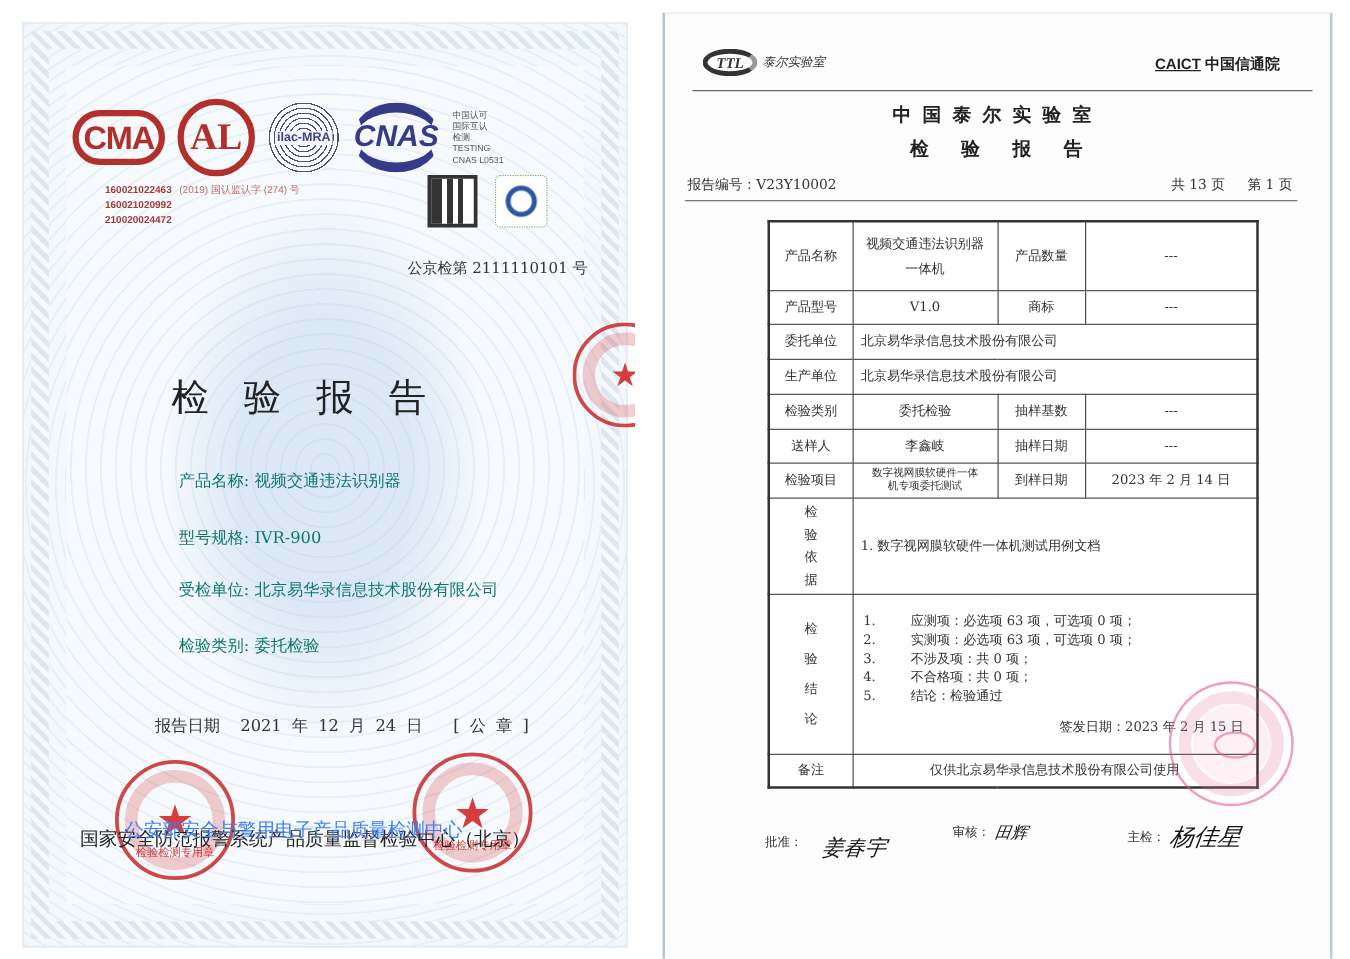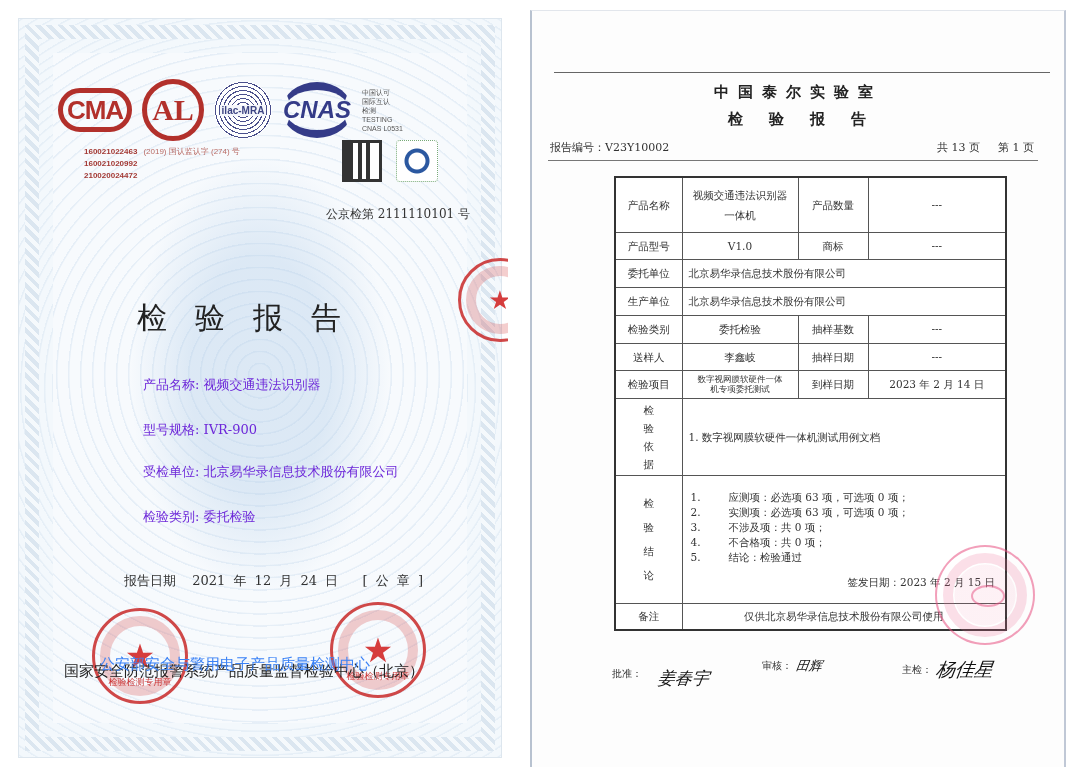--- a/index.html
+++ b/index.html
@@ -60,21 +60,21 @@
     background:
       linear-gradient(90deg, #333 0 25%, transparent 25% 38%, #333 38% 50%, transparent 50% 62%, #333 62% 75%, transparent 75%),
       #fff;
     border: 3px solid #333;
   }
   .qr.q1 { left: 342px; }
   .qr.q2 { left: 396px; width: 42px; border: 1px dotted #7a7; background: radial-gradient(circle, #fff 0 8px, #2b58a0 9px 12px, #fff 13px); border-radius: 4px; }
   .cert-no { position: absolute; left: 326px; top: 206px; font-size: 12px; color: #333; }
 
   .cert-title { position: absolute; left: 137px; top: 298px; font-size: 30px; letter-spacing: 28px; color: #222; }
-  .cert-field { position: absolute; left: 143px; font-size: 13px; color: #6d28d9; }
+  .cert-field { position: absolute; left: 143px; font-size: 13px; color: #0f766e; }
   .cert-date { position: absolute; left: 124px; top: 572px; font-size: 13px; color: #333; word-spacing: 4px; }
   .cert-org1 { position: absolute; left: 64px; top: 626px; font-size: 15px; color: #222; margin-top: 36px; }
   .cert-org2 { position: absolute; left: 100px; top: 655px; font-size: 15px; color: #3b82f6; }
 
   .seal {
     position: absolute; border-radius: 50%; border: 3px solid rgba(200,40,40,0.85);
     display: flex; align-items: center; justify-content: center;
     color: rgba(210,40,40,0.9); font-size: 34px;
   }
   .seal::before {
@@ -194,20 +194,29 @@
   <span class="seal-text">检验检测专用章</span>
 </div>
 <div class="seal" style="left:458px; top:258px; width:84px; height:84px; clip-path: inset(0 34px 0 0);">
   <span style="font-size:26px">★</span>
 </div>
 
 <div class="cert-org1">国家安全防范报警系统产品质量监督检验中心（北京）</div>
 <div class="cert-org2">公安部安全与警用电子产品质量检测中心</div>
 
 <div class="report">
+  <div class="rp-header">
+    <div class="ttl-logo">
+      <div class="ttl-oval">TTL</div>
+      <span class="ttl-text">泰尔实验室</span>
+    </div>
+    <div class="caict">
+      <u>CAICT</u> <span>中国信通院</span>
+    </div>
+  </div>
   <div class="rp-hr1"></div>
 
   <div class="rp-title1">中国泰尔实验室</div>
   <div class="rp-title2">检验报告</div>
 
   <div class="rp-meta">
     <div>
       <span>报告编号：</span><span>V23Y10002</span>
     </div>
     <div class="pages">

